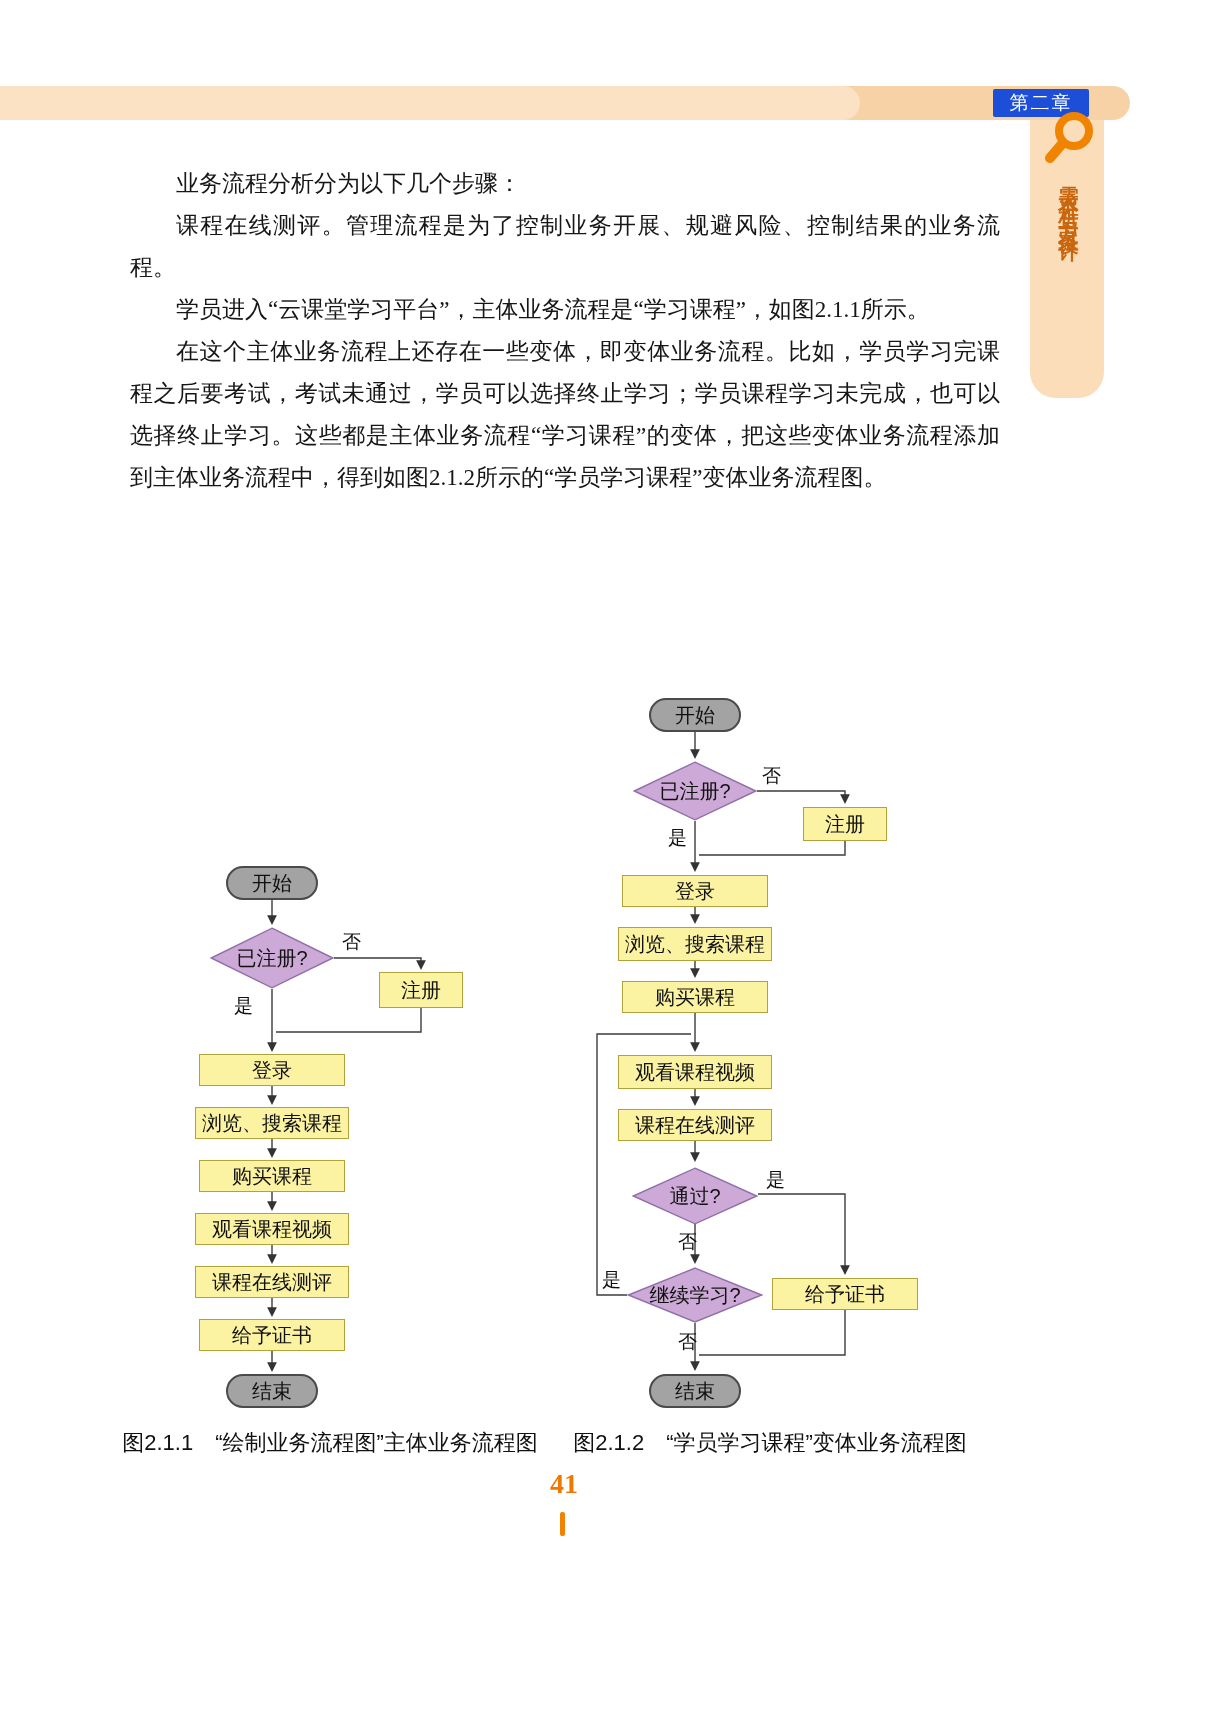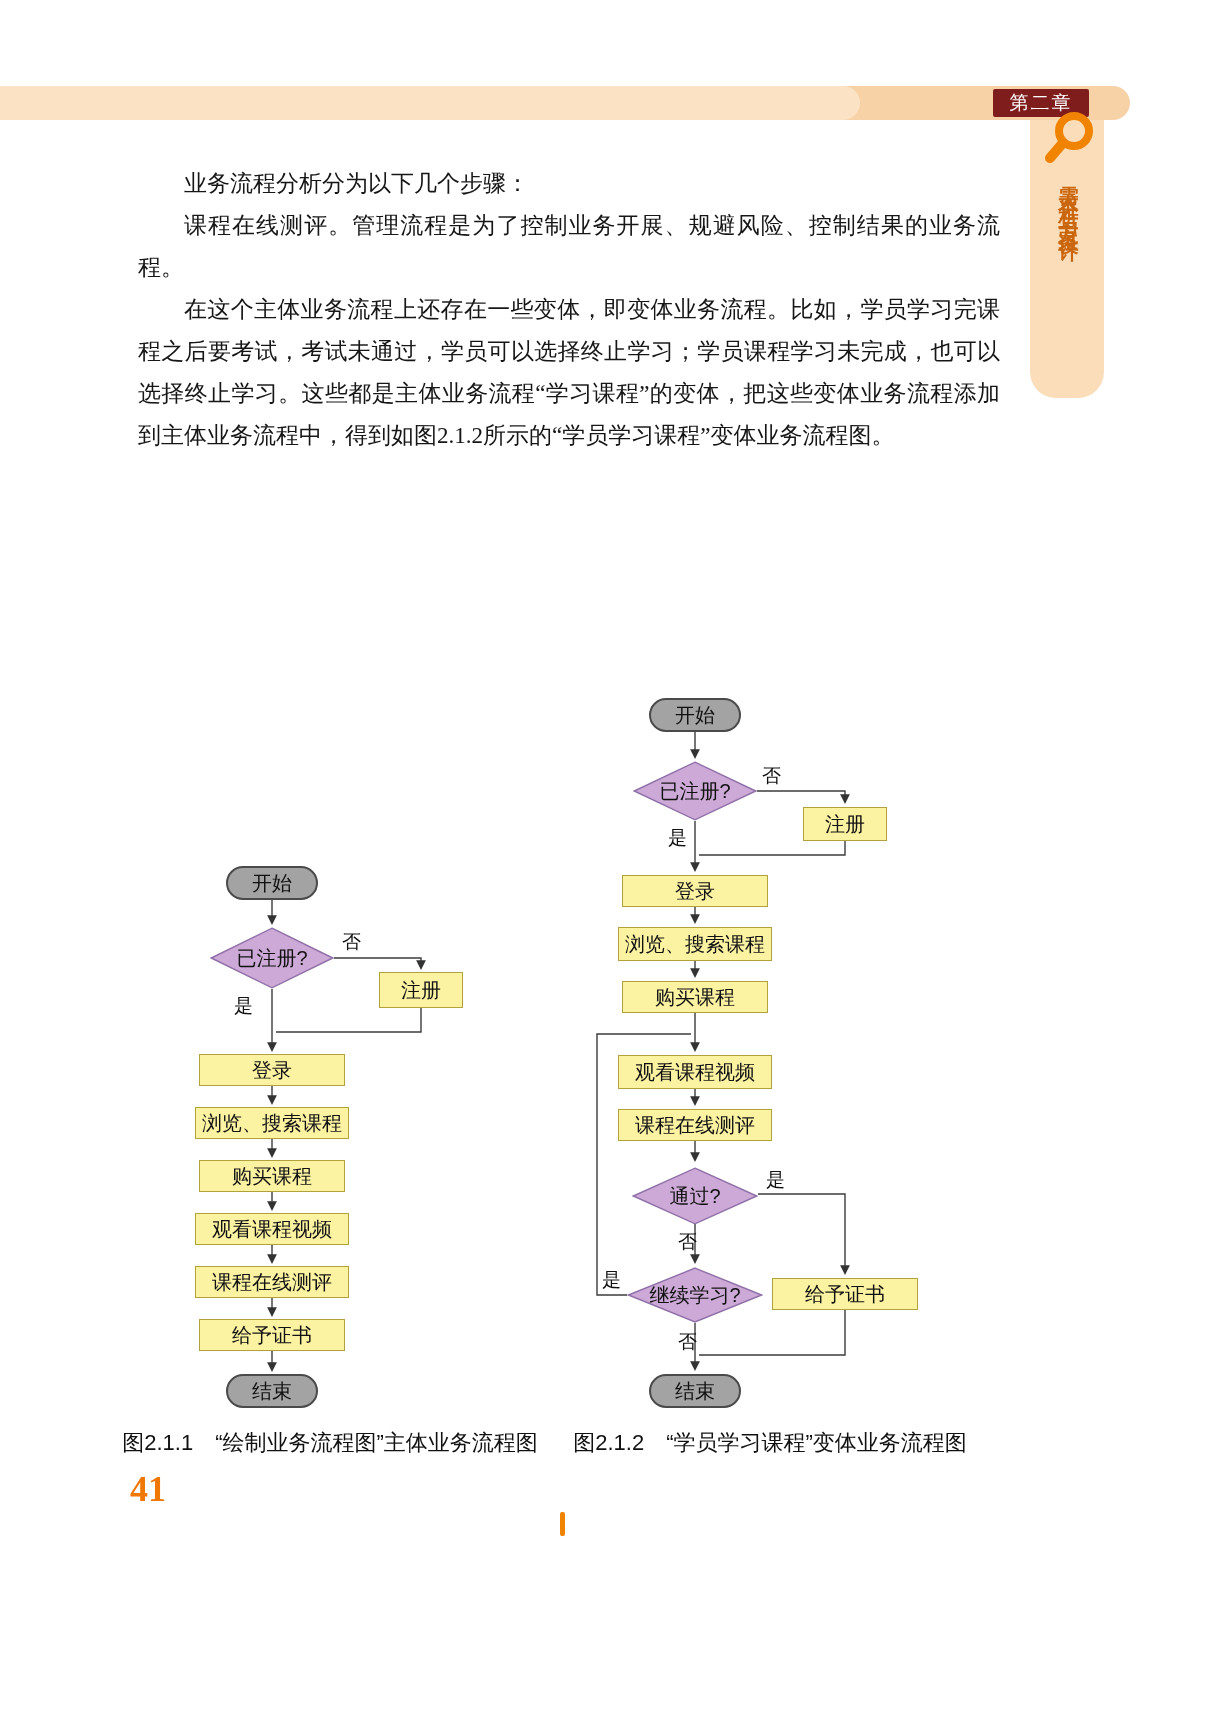--- a/index.html
+++ b/index.html
@@ -21,42 +21,42 @@
   .band-light {
     position:absolute; left:0; top:86px; width:860px; height:34px;
     background:#FBE2C4; border-radius:0 17px 17px 0; z-index:3;
   }
   .side-panel {
     position:absolute; left:1030px; top:90px; width:74px; height:308px;
     background:#FBDDB9; border-radius:26px; z-index:1;
   }
   .chapter-tab {
     position:absolute; left:993px; top:89px; width:96px; height:28px;
-    background:#7f1d1d; color:#ffffff; z-index:4;
+    background:#1d4ed8; color:#ffffff; z-index:4;
     font-family:"Liberation Sans", sans-serif; font-size:19px;
     display:flex; align-items:center; justify-content:center;
     border-radius:2px; letter-spacing:2px;
   }
   .magnifier {
     position:absolute; left:1040px; top:108px; width:58px; height:58px; z-index:5;
   }
   .side-title {
     position:absolute; left:1056px; top:170px; z-index:5;
     writing-mode:vertical-rl; text-orientation:upright;
     font-family:"Liberation Sans", sans-serif;
     font-size:20px; letter-spacing:7px; color:#C9660E; font-weight:600;
   }
 
   
   .body-text {
     position:absolute; left:130px; top:163px; width:870px;
     font-size:23px; line-height:42px; color:#161616;
     text-align:justify;
   }
-  .body-text p { text-indent:2em;margin-left:8px; }
+  .body-text p { text-indent:2em; }
 
   
   .chart { position:absolute; }
   .chart svg.edges { position:absolute; left:0; top:0; }
   .edge { fill:none; stroke:#3c3c3c; stroke-width:1.4; }
 
   .fc-node {
     position:absolute; display:flex; align-items:center; justify-content:center;
     font-family:"Liberation Sans", sans-serif; font-size:20px; color:#111;
     text-align:center; z-index:2;
@@ -73,21 +73,21 @@
   }
 
   .caption {
     position:absolute; font-family:"Liberation Sans", sans-serif;
     font-size:22px; color:#111; text-align:center;
   }
 
   
   .page-number {
     position:absolute; left:130px; top:1468px; width:868px;
-    color:#F07800; font-size:36px;
+    text-align:center; color:#F07800; font-size:28px;
     font-family:"Liberation Serif", serif; font-weight:bold;
   }
   .footer-mark {
     position:absolute; left:560px; top:1512px; width:5px; height:24px;
     background:#F08300; border-radius:2px;
   }
 </style>
 </head>
 <body>
 
@@ -101,20 +101,21 @@
     <svg width="58" height="58" viewBox="0 0 58 58">
       <circle cx="34" cy="23" r="15" fill="none" stroke="#F08300" stroke-width="8"></circle>
       <line x1="22" y1="36" x2="10" y2="50" stroke="#F08300" stroke-width="10" stroke-linecap="round"></line>
     </svg>
   </div>
   <div class="side-title">需求分析与方案设计</div>
 
   <div class="body-text">
     <p>业务流程分析分为以下几个步骤：</p>
     <p>课程在线测评。管理流程是为了控制业务开展、规避风险、控制结果的业务流程。</p>
+    <p>学员进入“云课堂学习平台”，主体业务流程是“学习课程”，如图2.1.1所示。</p>
     <p>在这个主体业务流程上还存在一些变体，即变体业务流程。比如，学员学习完课程之后要考试，考试未通过，学员可以选择终止学习；学员课程学习未完成，也可以选择终止学习。这些都是主体业务流程“学习课程”的变体，把这些变体业务流程添加到主体业务流程中，得到如图2.1.2所示的“学员学习课程”变体业务流程图。</p>
   </div>
 
   <div class="chart" style="left:130px; top:855px; width:400px; height:570px;">
     <svg class="edges" width="400" height="570">
       <defs>
         <marker id="arrL" viewBox="0 0 10 10" refX="8" refY="5" markerWidth="7" markerHeight="7" orient="auto">
           <path d="M0,0 L10,5 L0,10 z" fill="#333"></path>
         </marker>
       </defs>

